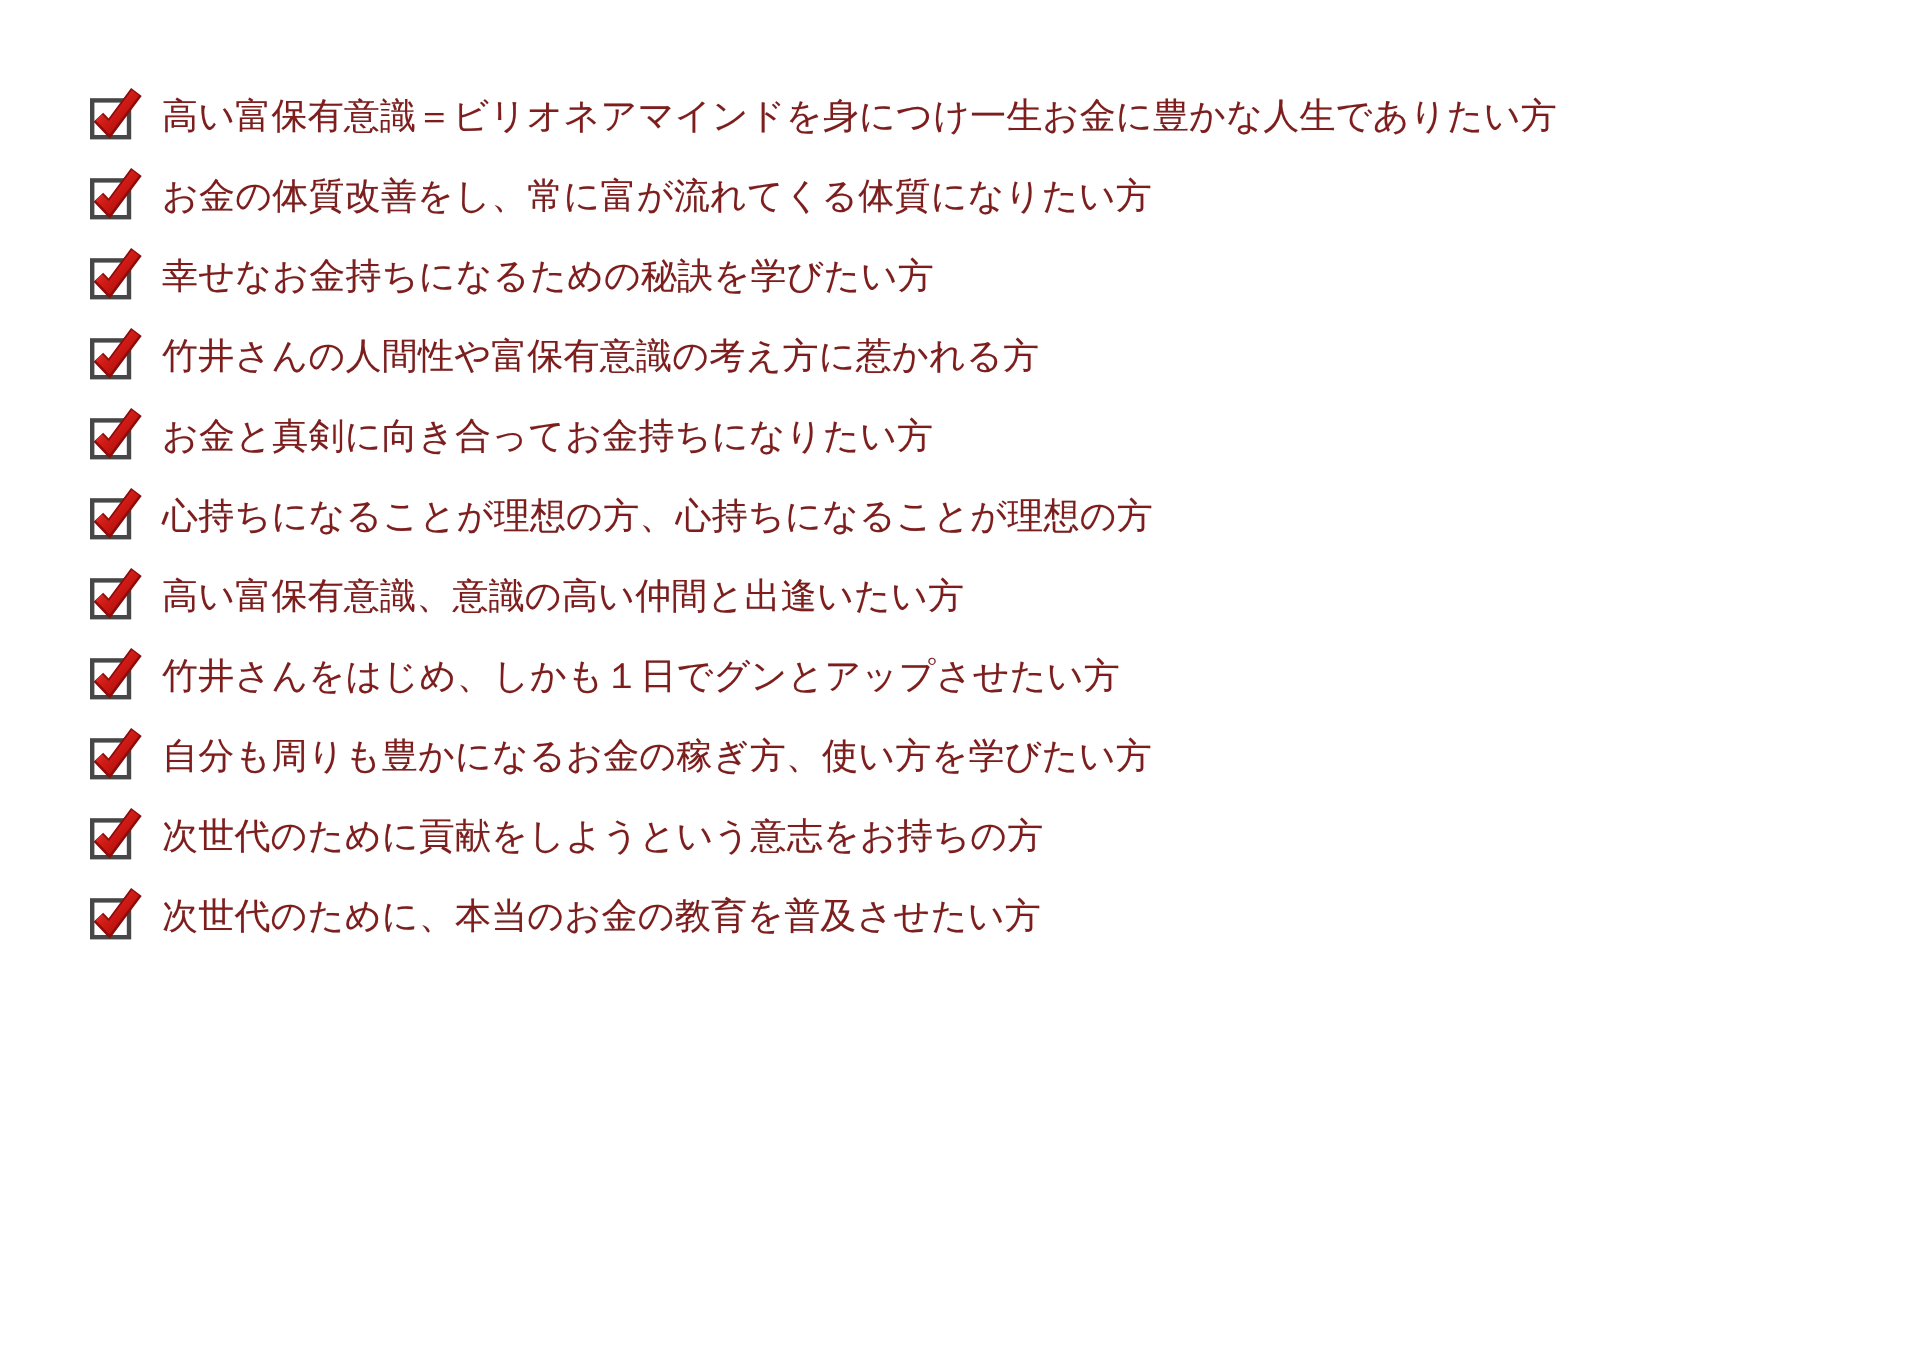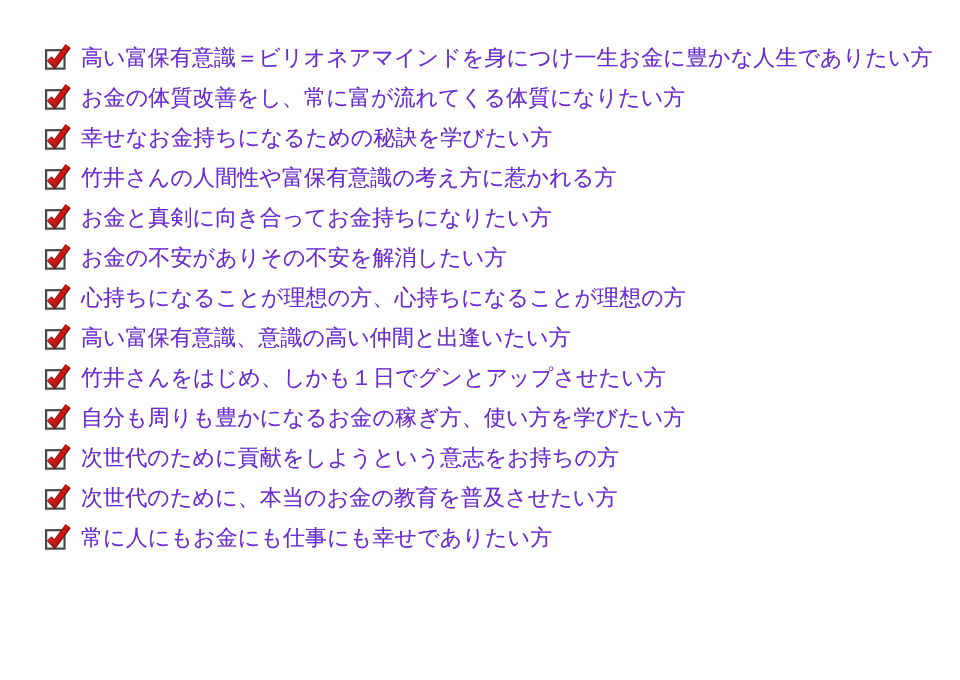--- a/index.html
+++ b/index.html
@@ -29,23 +29,23 @@
   }
   .checkbox-icon {
     width: 28px;
     height: 28px;
     flex: 0 0 28px;
     margin-right: 9px;
     position: relative;
     top: -1px;
   }
   .item-text {
-    font-size: 22px;
+    font-size: 18px;
     line-height: 1;
-    color: #6d28d9;
+    color: #7f1d1d;
     letter-spacing: 0.1px;
     white-space: nowrap;
     text-shadow: 0 0 0.4px rgba(60,60,60,0.35);
   }
   .svg-defs { position: absolute; width: 0; height: 0; overflow: hidden; }
 </style>
 </head>
 <body>
 
 <svg class="svg-defs" aria-hidden="true">
@@ -92,26 +92,20 @@
     <li class="check-item">
       <svg class="checkbox-icon">
           <use href="#chk"></use>
         </svg>
       <span class="item-text">お金と真剣に向き合ってお金持ちになりたい方</span>
     </li>
     <li class="check-item">
       <svg class="checkbox-icon">
           <use href="#chk"></use>
         </svg>
-      <span class="item-text">お金の不安がありその不安を解消したい方</span>
-    </li>
-    <li class="check-item">
-      <svg class="checkbox-icon">
-          <use href="#chk"></use>
-        </svg>
       <span class="item-text">心持ちになることが理想の方、心持ちになることが理想の方</span>
     </li>
     <li class="check-item">
       <svg class="checkbox-icon">
           <use href="#chk"></use>
         </svg>
       <span class="item-text">高い富保有意識、意識の高い仲間と出逢いたい方</span>
     </li>
     <li class="check-item">
       <svg class="checkbox-icon">
@@ -130,20 +124,14 @@
           <use href="#chk"></use>
         </svg>
       <span class="item-text">次世代のために貢献をしようという意志をお持ちの方</span>
     </li>
     <li class="check-item">
       <svg class="checkbox-icon">
           <use href="#chk"></use>
         </svg>
       <span class="item-text">次世代のために、本当のお金の教育を普及させたい方</span>
     </li>
-    <li class="check-item">
-      <svg class="checkbox-icon">
-          <use href="#chk"></use>
-        </svg>
-      <span class="item-text">常に人にもお金にも仕事にも幸せでありたい方</span>
-    </li>
   </ul>
 </div>
 
 </body></html>

